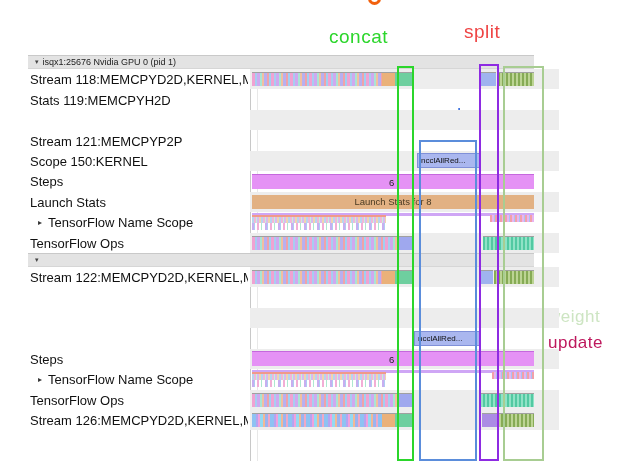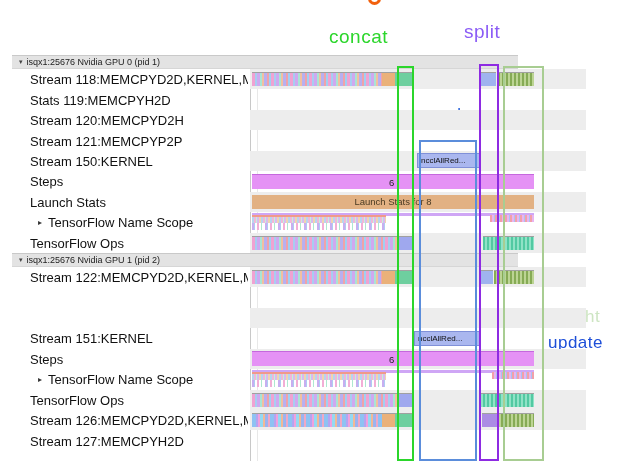--- a/index.html
+++ b/index.html
@@ -1,32 +1,32 @@
 <!DOCTYPE html>
 <html><head>
 <meta charset="utf-8">
 <style>
   html,body{margin:0;padding:0;background:#fff;}
   .canvas{position:relative;width:622px;height:461px;overflow:hidden;
           font-family:"Liberation Sans",sans-serif;background:#fff;}
 
   
   .sections{position:absolute;left:0;top:55px;width:622px;}
-  .sec-header{height:14px;margin-left:12px;width:506px;background:#e3e3e3;
+  .sec-header{height:14px;margin-left:28px;width:506px;background:#e3e3e3;
               border-top:1px solid #c9c9c9;border-bottom:1px solid #d6d6d6;
               box-sizing:border-box;display:flex;align-items:center;gap:4px;
               padding-left:7px;font-size:9px;color:#222;}
   .sec-header .tri{font-size:7px;color:#444;}
   .row{position:relative;height:20.45px;}
   .row .rlabel{position:absolute;left:30px;top:50%;transform:translateY(-50%);
                font-size:13px;color:#111;white-space:nowrap;max-width:218px;
                overflow:hidden;}
   .row .rlabel.indent{left:38px;display:flex;align-items:center;gap:6px;}
   .row .rlabel .tri{font-size:8px;color:#333;}
-  .track{position:absolute;left:250px;top:0;bottom:0;width:336px;}
+  .track{position:absolute;left:250px;top:0;bottom:0;width:309px;}
   .row.alt .track{background:#ededed;}
 
   
   .seg{position:absolute;top:3px;height:14px;border-top:1px solid #a0a0a0;box-sizing:border-box;}
   .busywrap{position:absolute;left:2px;top:3px;height:14px;width:160px;display:flex;
             border-top:1px solid #a0a0a0;box-sizing:border-box;}
   .busywrap .stripes{width:130px;height:100%;
      background:repeating-linear-gradient(90deg,#f0a2d2 0 3px,#a8cdf0 3px 5px,#cfa8f0 5px 8px,
        #a8e4d4 8px 10px,#f2bfa0 10px 12px,#b8aff0 12px 15px,#f0a2a8 15px 17px,#9fd0f2 17px 19px);}
   .busywrap.bluey .stripes{
@@ -69,24 +69,24 @@
 
   .vline{position:absolute;top:55px;bottom:0;width:1px;}
 </style>
 </head>
 <body>
 
 <div class="canvas">
 
   <div class="orange-glyph"></div>
   <div class="ann-label" style="left: 329px; top: 26px; color: rgb(43, 214, 43);">concat</div>
-  <div class="ann-label" style="left: 464px; top: 21px; color: #8b5cf6;">split</div>
+  <div class="ann-label" style="left: 464px; top: 21px; color: #ef4444;">split</div>
   <div class="ann-label" style="left: 426px; top: 104px; color: rgb(58, 111, 223);">nccl</div>
   <div class="ann-label small" style="left: 548px; top: 307px; color: rgb(205, 229, 194);">weight</div>
-  <div class="ann-label small" style="left: 548px; top: 333px; color: #1d4ed8;">update</div>
+  <div class="ann-label small" style="left: 548px; top: 333px; color: #be185d;">update</div>
 
   <div class="vline" style="left:250px;background:#c8c8c8;"></div>
   <div class="vline" style="left:257px;background:#e8e8e8;top:69px;"></div>
 
   <div class="sections">
 
     <div class="sec-header">
       <span class="tri">▾</span>
       <span>isqx1:25676 Nvidia GPU 0 (pid 1)</span>
     </div>
@@ -101,29 +101,28 @@
           </div>
         <div class="seg blue" style="left:231px;width:15px;"></div>
         <div class="seg olive" style="left:248px;width:36px;"></div>
       </div>
     </div>
     <div class="row">
       <span class="rlabel">Stats 119:MEMCPYH2D</span>
       <div class="track"></div>
     </div>
     <div class="row alt">
-      <span class="rlabel">Stream 120:MEMCPYD2H</span>
       <div class="track"></div>
     </div>
     <div class="row">
       <span class="rlabel">Stream 121:MEMCPYP2P</span>
       <div class="track"></div>
     </div>
     <div class="row alt">
-      <span class="rlabel">Stream 150:KERNEL</span>
+      <span class="rlabel">Scope 150:KERNEL</span>
       <div class="track">
         <div class="ncclbar" style="left:167px;width:63px;">ncclAllRed...</div>
       </div>
     </div>
     <div class="row">
       <span class="rlabel">Steps</span>
       <div class="track">
         <div class="stepsbar">
           <span class="six">6</span>
         </div>
@@ -154,21 +153,20 @@
         <div class="busywrap" style="width:147px;">
             <i class="stripes" style="width:147px;"></i>
           </div>
         <div class="seg bluevi" style="left:149px;width:13px;"></div>
         <div class="seg tealstripe" style="left:233px;width:51px;"></div>
       </div>
     </div>
 
     <div class="sec-header">
       <span class="tri">▾</span>
-      <span>isqx1:25676 Nvidia GPU 1 (pid 2)</span>
     </div>
 
     <div class="row alt">
       <span class="rlabel">Stream 122:MEMCPYD2D,KERNEL,MI</span>
       <div class="track">
         <div class="busywrap">
             <i class="stripes"></i>
             <i class="orange"></i>
             <i class="teal"></i>
           </div>
@@ -176,21 +174,20 @@
         <div class="seg olive" style="left:244px;width:40px;"></div>
       </div>
     </div>
     <div class="row">
       <div class="track"></div>
     </div>
     <div class="row alt">
       <div class="track"></div>
     </div>
     <div class="row">
-      <span class="rlabel">Stream 151:KERNEL</span>
       <div class="track">
         <div class="ncclbar" style="left:164px;width:66px;">ncclAllRed...</div>
       </div>
     </div>
     <div class="row alt">
       <span class="rlabel">Steps</span>
       <div class="track">
         <div class="stepsbar">
           <span class="six">6</span>
         </div>
@@ -227,21 +224,20 @@
         <div class="busywrap bluey">
             <i class="stripes"></i>
             <i class="orange"></i>
             <i class="teal"></i>
           </div>
         <div class="seg purple" style="left:232px;width:15px;"></div>
         <div class="seg olive" style="left:247px;width:37px;"></div>
       </div>
     </div>
     <div class="row">
-      <span class="rlabel">Stream 127:MEMCPYH2D</span>
       <div class="track"></div>
     </div>
   </div>
 
   <div class="ann-rect" style="left: 397px; top: 66px; width: 17px; height: 395px; border-color: rgb(43, 214, 43);"></div>
   <div class="ann-rect" style="left: 419px; top: 140px; width: 58px; height: 321px; border-color: rgb(91, 141, 219);"></div>
   <div class="ann-rect" style="left: 479px; top: 64px; width: 20px; height: 397px; border-color: rgb(142, 43, 226);"></div>
   <div class="ann-rect" style="left: 503px; top: 66px; width: 41px; height: 395px; border-color: rgb(168, 205, 146);"></div>
 </div>
 

